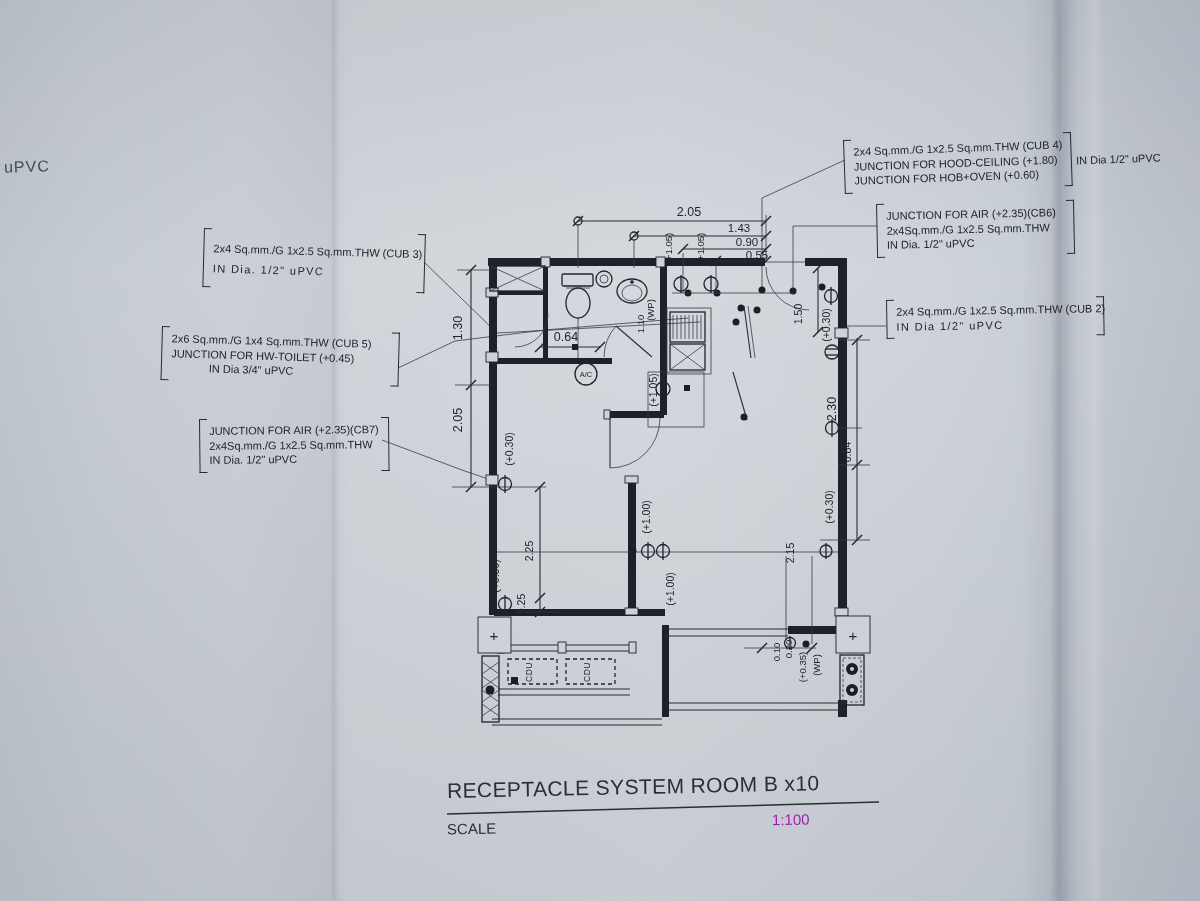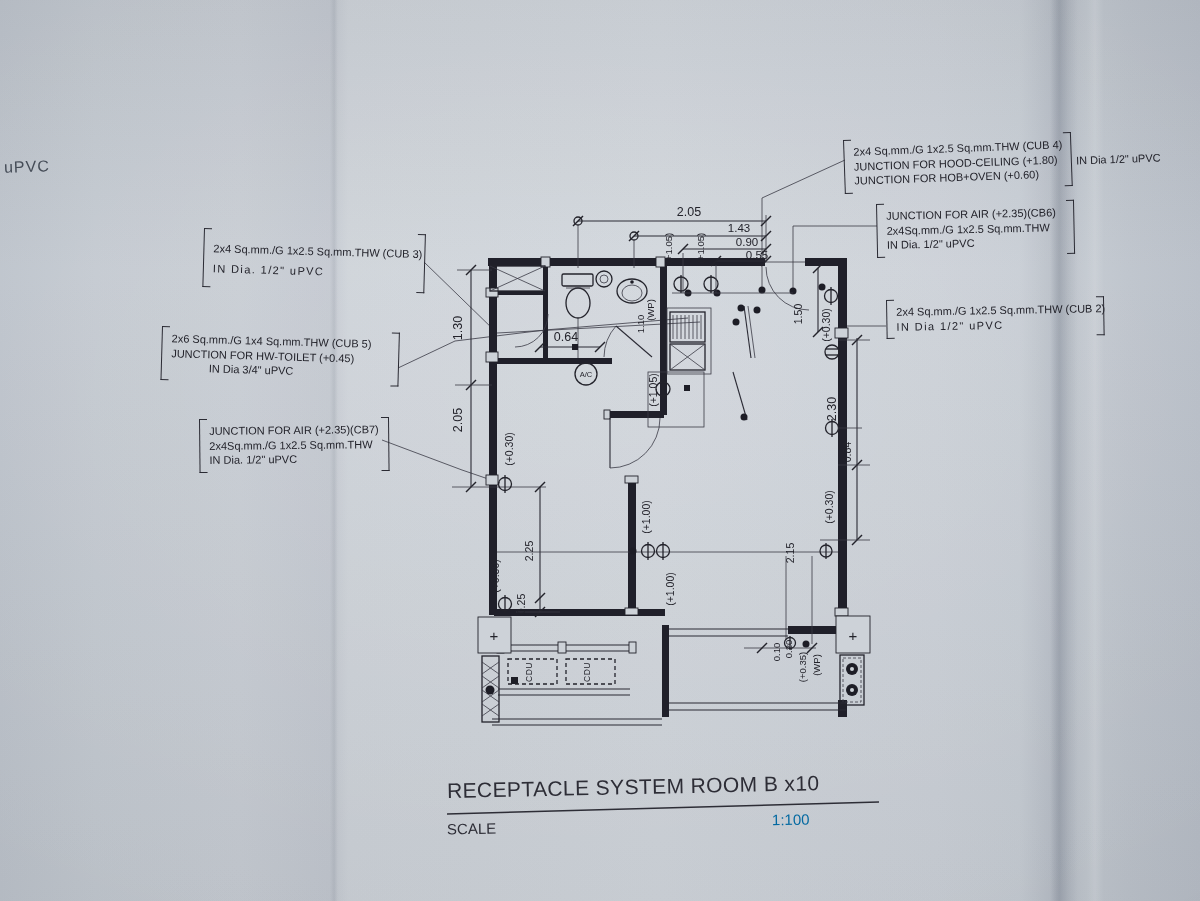--- a/index.html
+++ b/index.html
@@ -37,21 +37,21 @@
   .brkL{position:absolute;left:0;top:0;bottom:0;width:7px;border:1.5px solid #2a2a33;border-right:none;}
   .brkR{position:absolute;right:0;top:0;bottom:0;width:7px;border:1.5px solid #2a2a33;border-left:none;}
   .nl{white-space:nowrap;}
   .sp{letter-spacing:1.4px;}
   .ind{padding-left:38px;}
   .gap .nl{margin-bottom:5px;}
   .side-label{position:absolute;font-size:11px;color:#23232b;white-space:nowrap;}
   .corner-text{position:absolute;left:4px;top:158px;font-size:16px;color:#454c57;transform:rotate(-2deg);letter-spacing:1px;}
   .title-text{position:absolute;left:447px;top:779px;font-size:21px;letter-spacing:0.4px;color:#2d2d36;transform:rotate(-1.2deg);transform-origin:left center;white-space:nowrap;}
   .scale-label{position:absolute;left:447px;top:820px;font-size:15px;color:#2d2d36;transform:rotate(-1deg);}
-  .scale-value{position:absolute;left:772px;top:811px;font-size:15px;color:#0369a1;transform:rotate(-1deg);}
+  .scale-value{position:absolute;left:772px;top:811px;font-size:15px;color:#a21caf;transform:rotate(-1deg);}
 </style>
 </head>
 <body>
 
 <div class="crease c1"></div>
 <div class="crease c2"></div>
 <div class="crease c3"></div>
 
 <svg width="1200" height="901" viewBox="0 0 1200 901">
 

